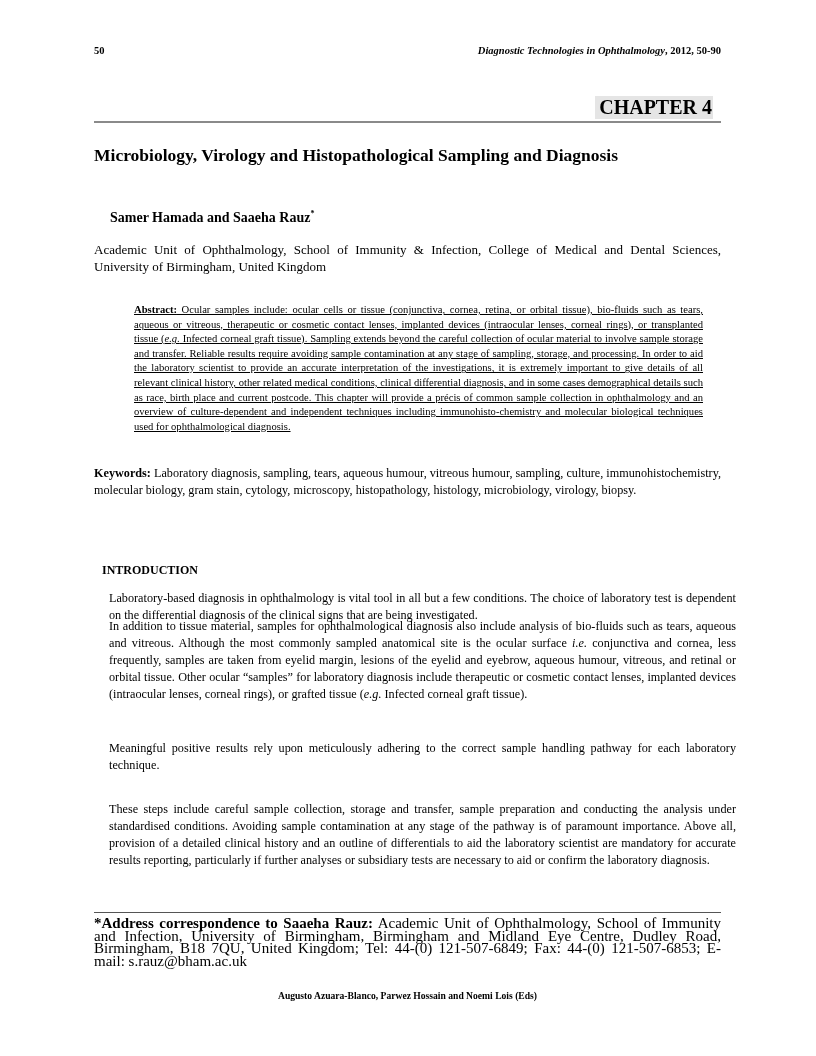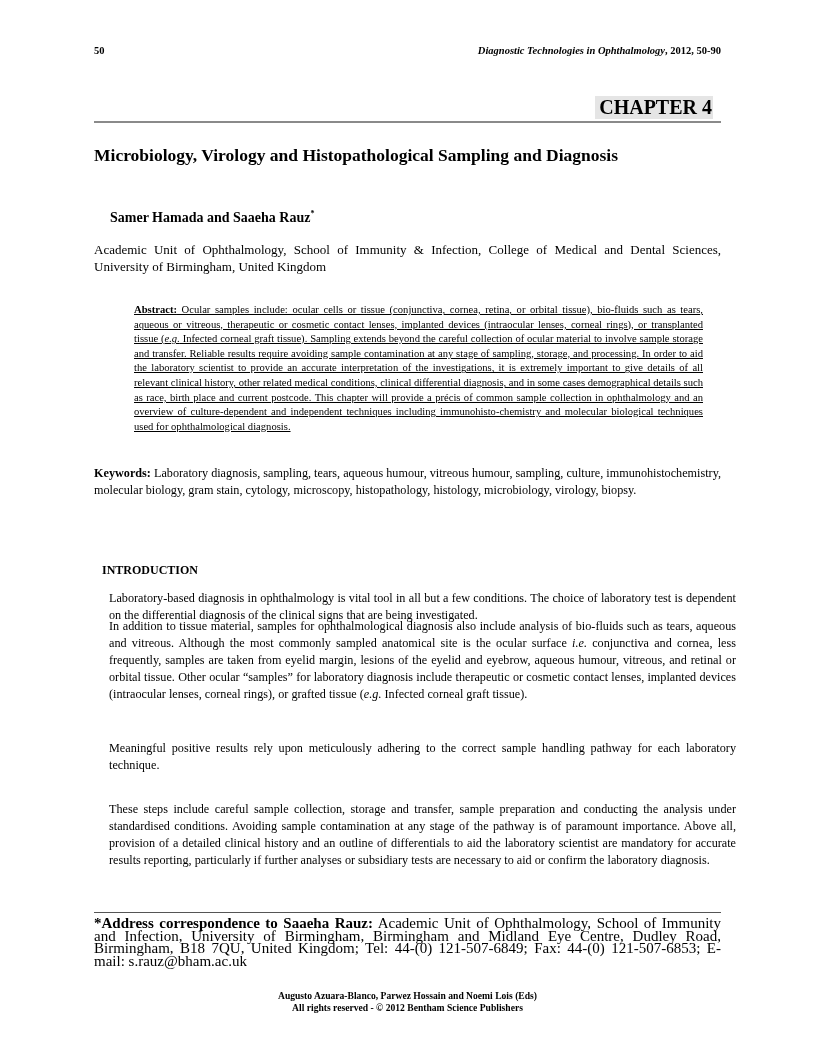--- a/index.html
+++ b/index.html
@@ -81,16 +81,15 @@
   <p class="para p3">Meaningful positive results rely upon meticulously adhering to the correct sample handling pathway for each laboratory technique.</p>
 
   <p class="para p4">These steps include careful sample collection, storage and transfer, sample preparation and conducting the analysis under standardised conditions. Avoiding sample contamination at any stage of the pathway is of paramount importance. Above all, provision of a detailed clinical history and an outline of differentials to aid the laboratory scientist are mandatory for accurate results reporting, particularly if further analyses or subsidiary tests are necessary to aid or confirm the laboratory diagnosis.</p>
 
   <div class="foot-rule"></div>
 
   <p class="footnote"><b>*Address correspondence to Saaeha Rauz:</b><span> Academic Unit of Ophthalmology, School of Immunity and Infection, University of Birmingham, Birmingham and Midland Eye Centre, Dudley Road, Birmingham, B18 7QU, United Kingdom; Tel: 44-(0) 121-507-6849; Fax: 44-(0) 121-507-6853; E-mail: s.rauz@bham.ac.uk</span></p>
 
   <div class="publisher">
     <div>Augusto Azuara-Blanco, Parwez Hossain and Noemi Lois (Eds)</div>
-    <div>All rights reserved - © 2012 Bentham Science Publishers</div>
   </div>
 
 </div>
 
 </body></html>

